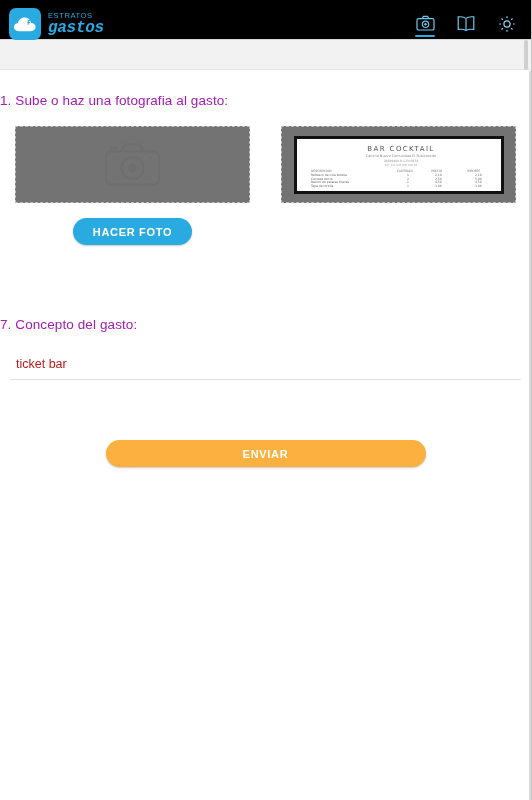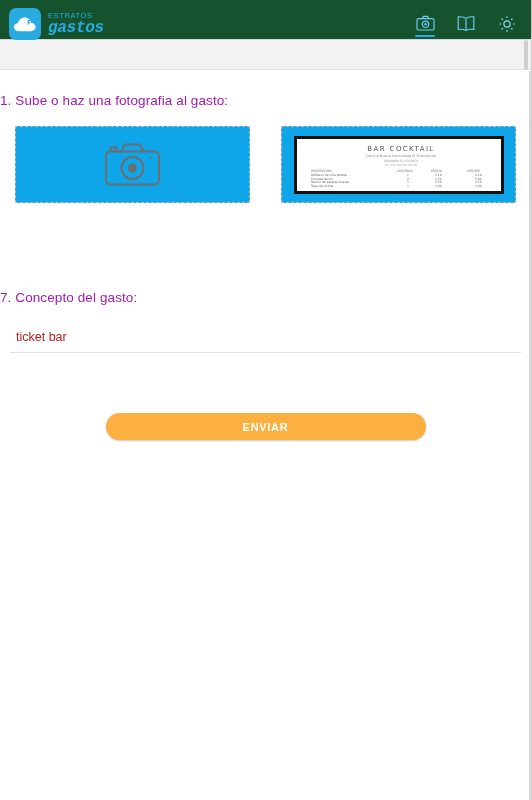--- a/index.html
+++ b/index.html
@@ -15,21 +15,21 @@
     width: 532px; height: 800px;
     background: #ffffff;
     border-right: 1px solid #c9c9c9;
     overflow: hidden;
   }
 
   
   .topbar {
     position: relative;
     height: 40px;
-    background: #14532d;
+    background: #000000;
     display: flex;
     align-items: center;
     justify-content: space-between;
     padding: 8px 10px 0 9px;
     border-bottom: 1px solid #d7d7d7;
   }
   .brand { display: flex; align-items: center; gap: 7px; }
   .brand-mark {
     width: 32px; height: 32px;
     background: #29abe2;
@@ -103,21 +103,21 @@
     padding: 0 15px;
     margin-top: 18px;
   }
   .dropzone {
     width: 235px;
     height: 77px;
     border: 1px dashed #bdbdbd;
     display: flex;
     align-items: center;
     justify-content: center;
-    background: #0ea5e9;
+    background: #737373;
     cursor: pointer;
   }
   .camera-icon svg { display: block; }
 
   
   .receipt {
     width: 210px; height: 58px;
     background: #ffffff;
     border: 3px solid #111111;
     display: block;
@@ -294,20 +294,23 @@
                   <text x="176" y="45.8">3,00</text>
               </g>
             </svg>
           </div>
         </div>
       </div>
 
     </div>
 
     <div class="btn-row">
+      <div class="btn-slot">
+        <button class="btn btn-blue">HACER FOTO</button>
+      </div>
     </div>
 
     <div class="concept-wrap">
       <div id="s2title" class="section-title">7. Concepto del gasto:</div>
 
       <div class="field-wrap">
         <input class="field-input" type="text" value="ticket bar" style="">
       </div>
     </div>
 

